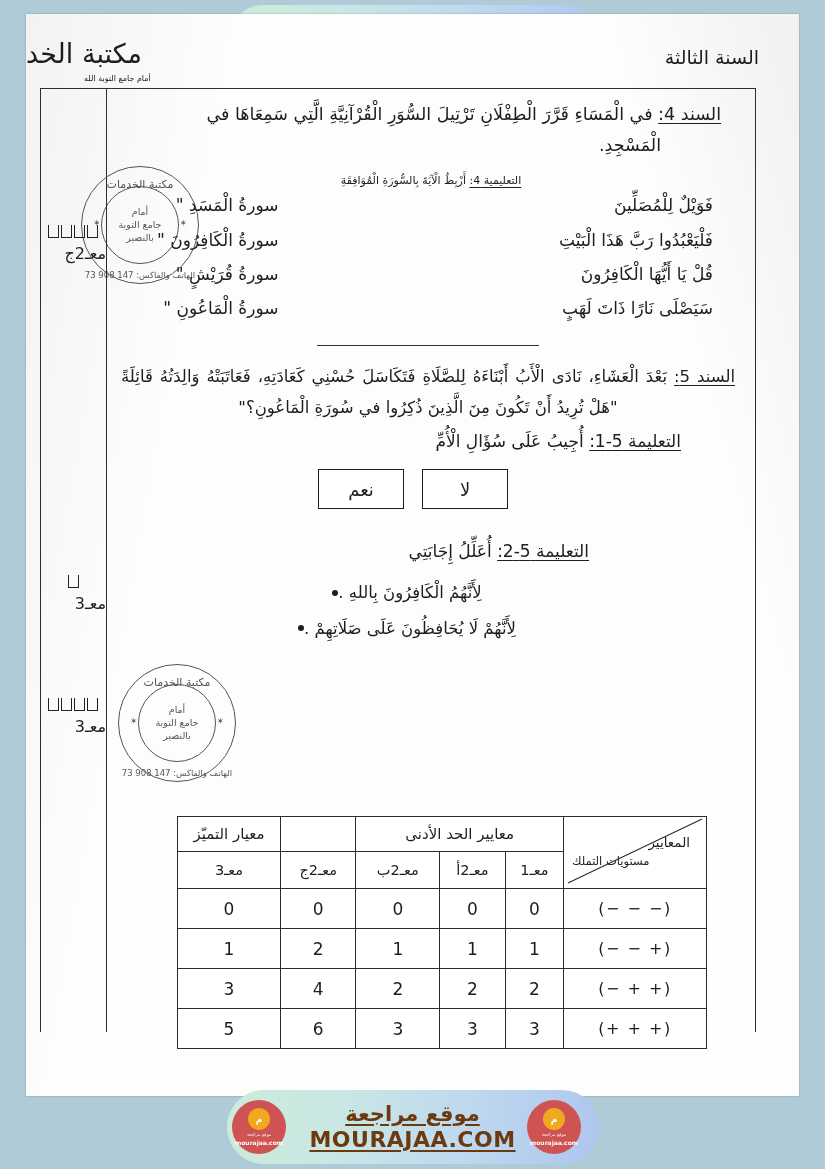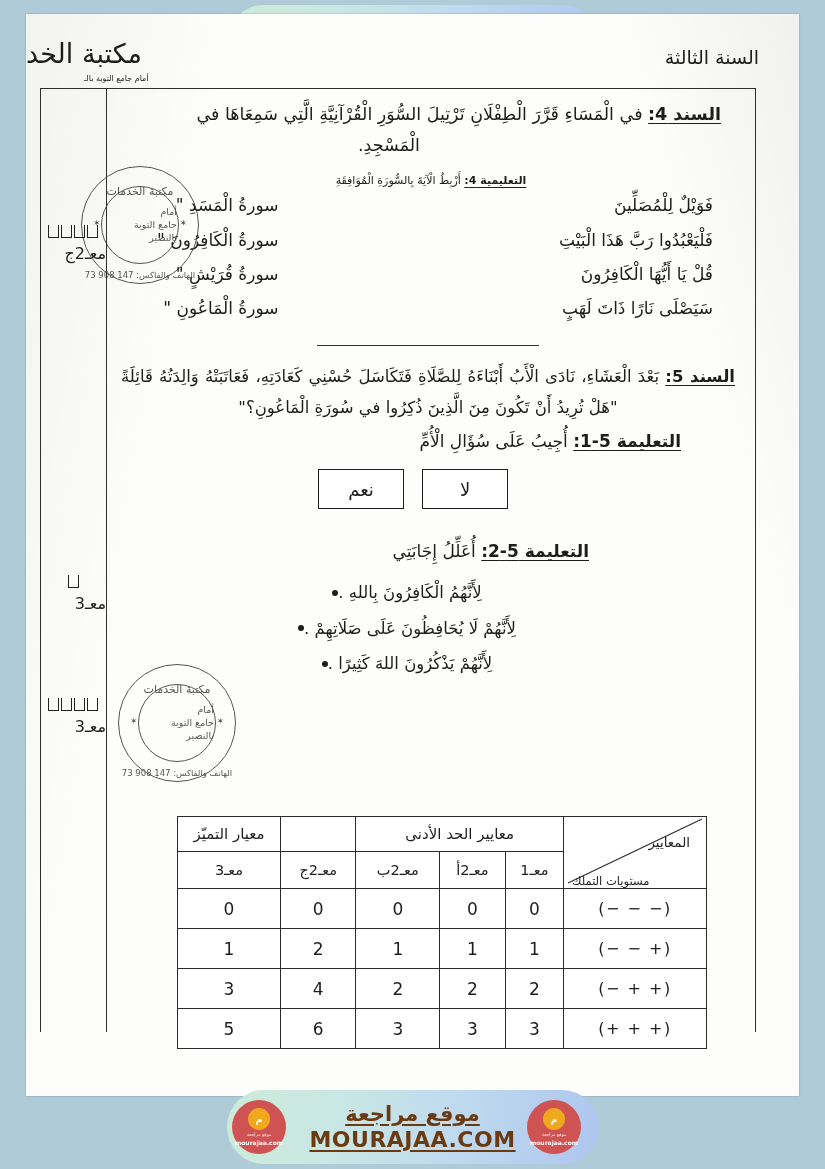--- a/index.html
+++ b/index.html
@@ -100,29 +100,28 @@
   }
 
   .sanad {
     font-size: 17.5px;
     line-height: 1.75;
     margin: 0 0 2px 0;
   }
   .lbl-u {
     text-decoration: underline;
     text-underline-offset: 3px;
-    font-weight: bold;
+    font-weight: normal;
   }
   .sanad-4 {
     padding-right: 18px;
     text-align: right;
   }
   .sanad-4 .second-line {
     display: block;
-    text-align: center;
     padding-right: 60px;
   }
 
   .taalimiya {
     font-size: 11px;
     margin: 14px 0 6px 0;
     text-align: center;
     padding-left: 6px;
   }
 
@@ -287,21 +286,21 @@
   }
   th.hcorner .diag svg { display: block; }
   th.hcorner .t1 {
     position: absolute;
     top: 17px;
     right: 16px;
     font-size: 13.5px;
   }
   th.hcorner .t2 {
     position: absolute;
-    bottom: 0;
+    bottom: 20px;
     left: 8px;
     font-size: 11.5px;
   }
   th.hmin {
     font-size: 15px;
     height: 32px;
   }
   th.hdist {
     font-size: 15px;
     width: 100px;
@@ -339,28 +338,28 @@
   .stamp .ring-inner { inset: 20px; border-width: 1.4px; }
   .stamp .s-top,
   .stamp .s-bot {
     position: absolute;
     left: 0;
     width: 100%;
     text-align: center;
     font-size: 11px;
     color: #2f2f33;
   }
-  .stamp .s-top { top: 19px; letter-spacing: 1px; }
+  .stamp .s-top { top: 12px; letter-spacing: 1px; }
   .stamp .s-bot { bottom: 4px; font-size: 8.5px; margin-top: 16px; }
   .stamp .s-mid {
     position: absolute;
     inset: 22px;
     display: flex;
     flex-direction: column;
-    align-items: flex-start;
+    align-items: center;
     justify-content: center;
     gap: 1px;
     font-size: 9.5px;
     color: #2f2f33;
     line-height: 1.25;
   }
   .stamp .s-star {
     position: absolute;
     font-size: 9px;
     color: #2f2f33;
@@ -470,21 +469,21 @@
   <div class="badge">م</div>
   <div class="ltxt">موقع مراجعة</div>
   <div class="lurl">mourajaa.com</div>
 </div>
 
 <div class="sheet">
   <div class="sheet-shade"></div>
 
   <div class="scan-head-right ar">السنة الثالثة</div>
   <div class="scan-head-left ar">مكتبة الخد</div>
-  <div class="scan-head-sub ar">أمام جامع التوبة بالـ</div>
+  <div class="scan-head-sub ar">أمام جامع التوبة الله</div>
 
   <div class="frame">
     <div class="frame-inner-rule"></div>
 
     <div class="margin-col">
 
       <div class="crit" style="top:136px;">
         <div class="ticks">
           <span class="tick"></span>
           <span class="tick"></span>
@@ -563,24 +562,20 @@
         <span>أُعَلِّلُ إِجَابَتِي</span>
       </div>
 
       <ul class="bullets ar">
         <li>
           <span>لِأَنَّهُمُ الْكَافِرُونَ بِاللهِ .</span>
           <span class="dot"></span>
         </li>
         <li>
           <span>لِأَنَّهُمْ لَا يُحَافِظُونَ عَلَى صَلَاتِهِمْ .</span>
-          <span class="dot"></span>
-        </li>
-        <li>
-          <span>لِأَنَّهُمْ يَذْكُرُونَ اللهَ كَثِيرًا .</span>
           <span class="dot"></span>
         </li>
       </ul>
     </div>
   </div>
 
   <div class="eval-table-wrap">
     <table class="eval">
       <tbody>
           <tr>

